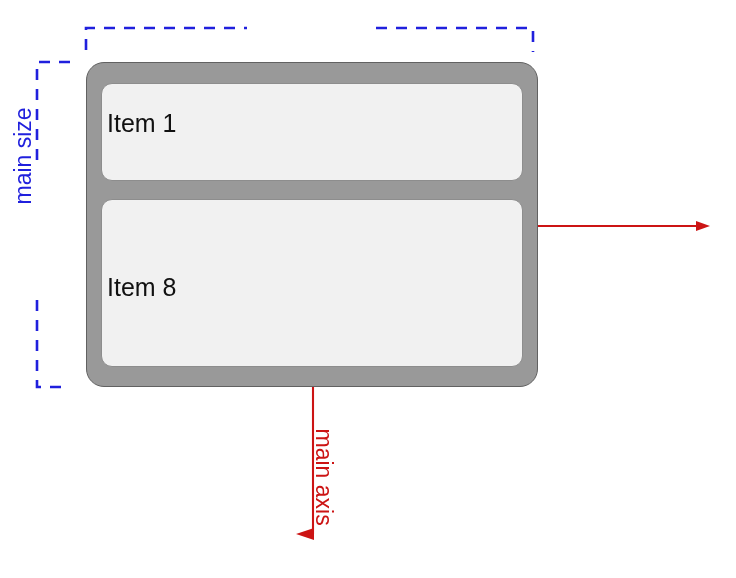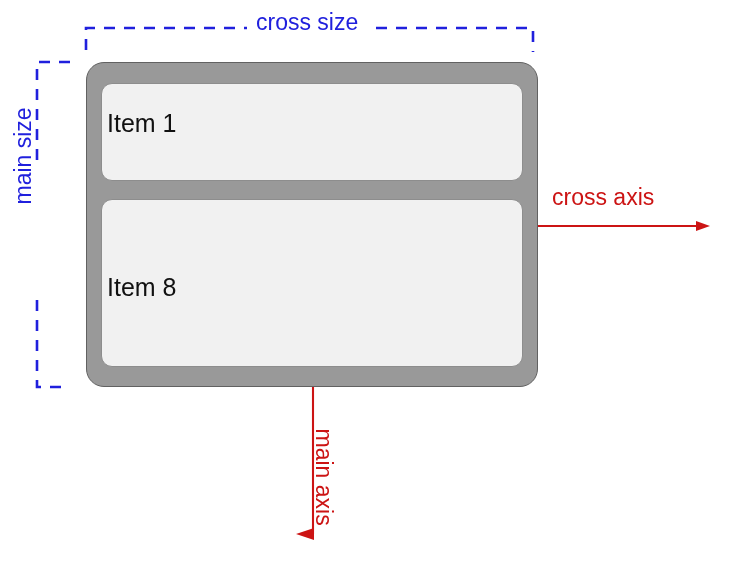--- a/index.html
+++ b/index.html
@@ -142,21 +142,19 @@
   <div class="flex-container">
 
     <div class="flex-item item-1"></div>
     <div class="flex-item item-2"></div>
 
     <span class="item-label" style="top:48px;">Item 1</span>
 
     <span class="item-label" style="top:212px;">Item 8</span>
   </div>
 
-  <span class="lbl lbl-cross-size">cross size</span>
 
   <span class="lbl lbl-main-size">main size</span>
 
-  <span class="lbl lbl-cross-axis">cross axis</span>
 
   <span class="lbl lbl-main-axis">main axis</span>
 
 </div>
 
 </body></html>

